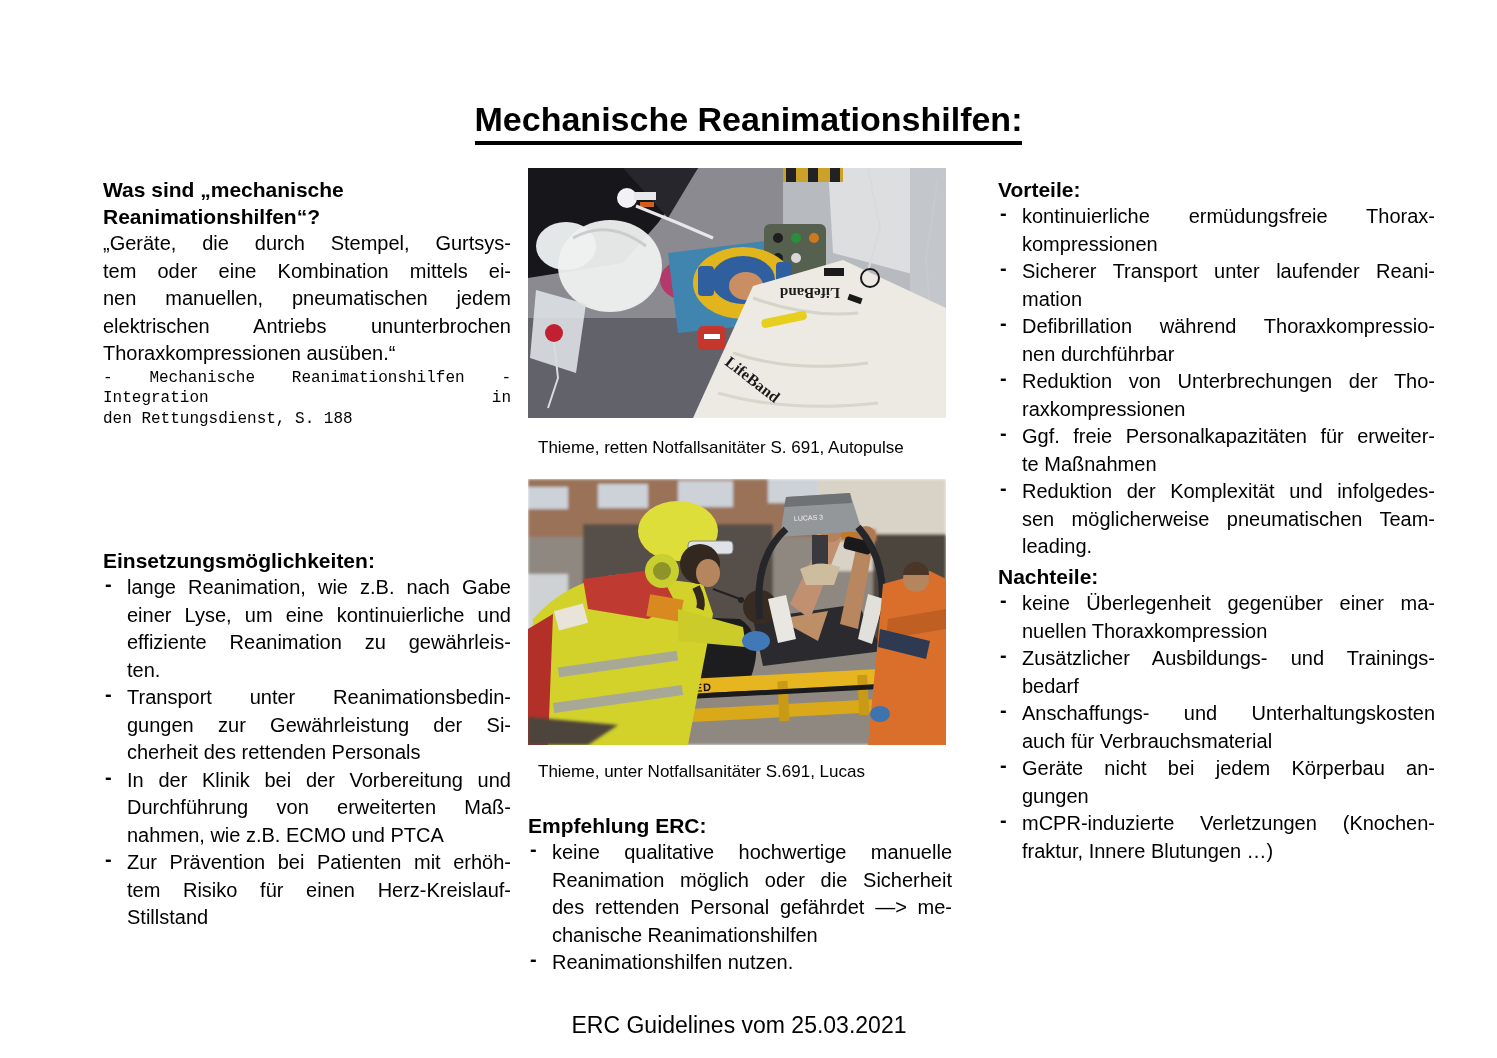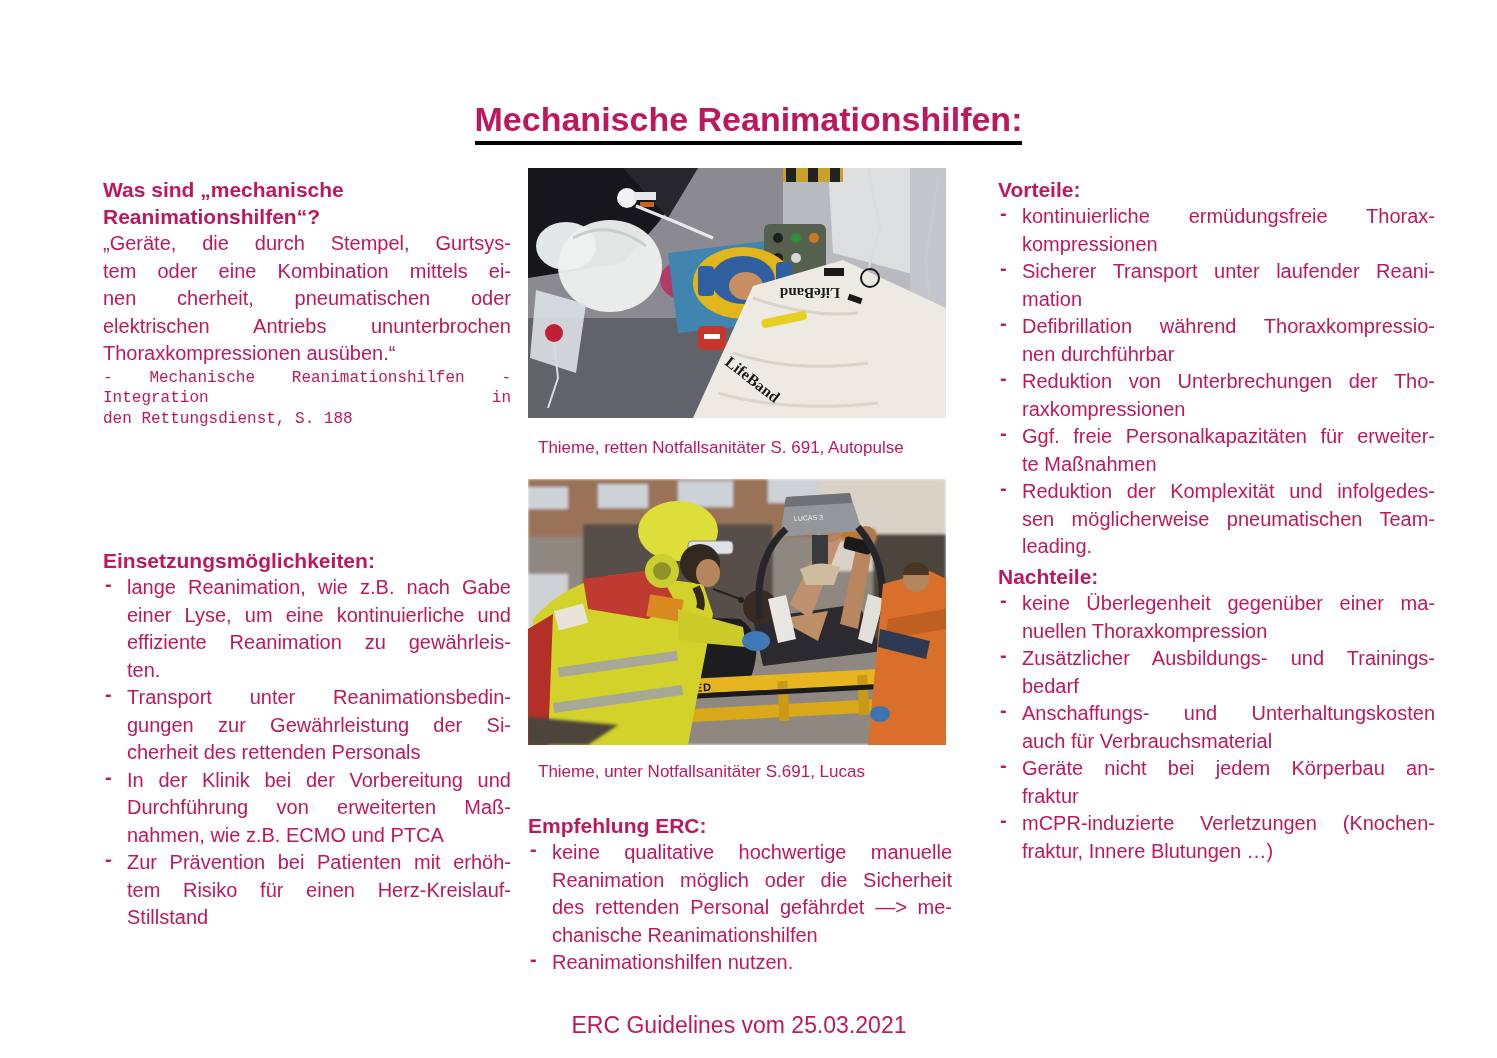--- a/index.html
+++ b/index.html
@@ -1,17 +1,17 @@
 <!DOCTYPE html>
 <html><head>
 <meta charset="utf-8">
 <style>
   html,body { margin:0; padding:0; background:#ffffff; }
   .page { position:relative; width:1497px; height:1058px; background:#ffffff; overflow:hidden;
-          font-family:"Liberation Sans", sans-serif; color:#be185d; }
+          font-family:"Liberation Sans", sans-serif; color:#000000; }
 
   
   .title-wrap { position:absolute; top:100px; left:0; width:1497px; text-align:center; }
   .title { display:inline-block; font-size:34px; font-weight:bold;
            border-bottom:4px solid #000; padding-bottom:2px; }
 
   
   .col { position:absolute; }
   .h  { font-size:21px; font-weight:bold; line-height:27px; }
   .body { font-size:20px; line-height:27.5px; }
@@ -42,21 +42,21 @@
   </div>
 
   <div class="col" style="left:103px; top:176px; width:408px;">
     <div class="h lines no-just">
         <div class="line">Was sind „mechanische</div>
         <div class="line">Reanimationshilfen“?</div>
       </div>
     <div class="body lines">
         <div class="line">„Geräte, die durch Stempel, Gurtsys-</div>
         <div class="line">tem oder eine Kombination mittels ei-</div>
-        <div class="line">nen cherheit, pneumatischen oder</div>
+        <div class="line">nen manuellen, pneumatischen jedem</div>
         <div class="line">elektrischen Antriebs ununterbrochen</div>
         <div class="line">Thoraxkompressionen ausüben.“</div>
       </div>
     <div class="small lines">
         <div class="line">- Mechanische Reanimationshilfen - Integration in</div>
         <div class="line">den Rettungsdienst, S. 188</div>
       </div>
   </div>
 
   <div class="col" style="left:103px; top:547px; width:408px;">
@@ -354,21 +354,21 @@
           <span class="marker">-</span>
           <div class="lines">
             <div class="line">Anschaffungs- und Unterhaltungskosten</div>
             <div class="line">auch für Verbrauchsmaterial</div>
           </div>
         </div>
         <div class="bullet">
           <span class="marker">-</span>
           <div class="lines">
             <div class="line">Geräte nicht bei jedem Körperbau an-</div>
-            <div class="line">fraktur</div>
+            <div class="line">gungen</div>
           </div>
         </div>
         <div class="bullet">
           <span class="marker">-</span>
           <div class="lines">
             <div class="line">mCPR-induzierte Verletzungen (Knochen-</div>
             <div class="line">fraktur, Innere Blutungen …)</div>
           </div>
         </div>
       </div>

